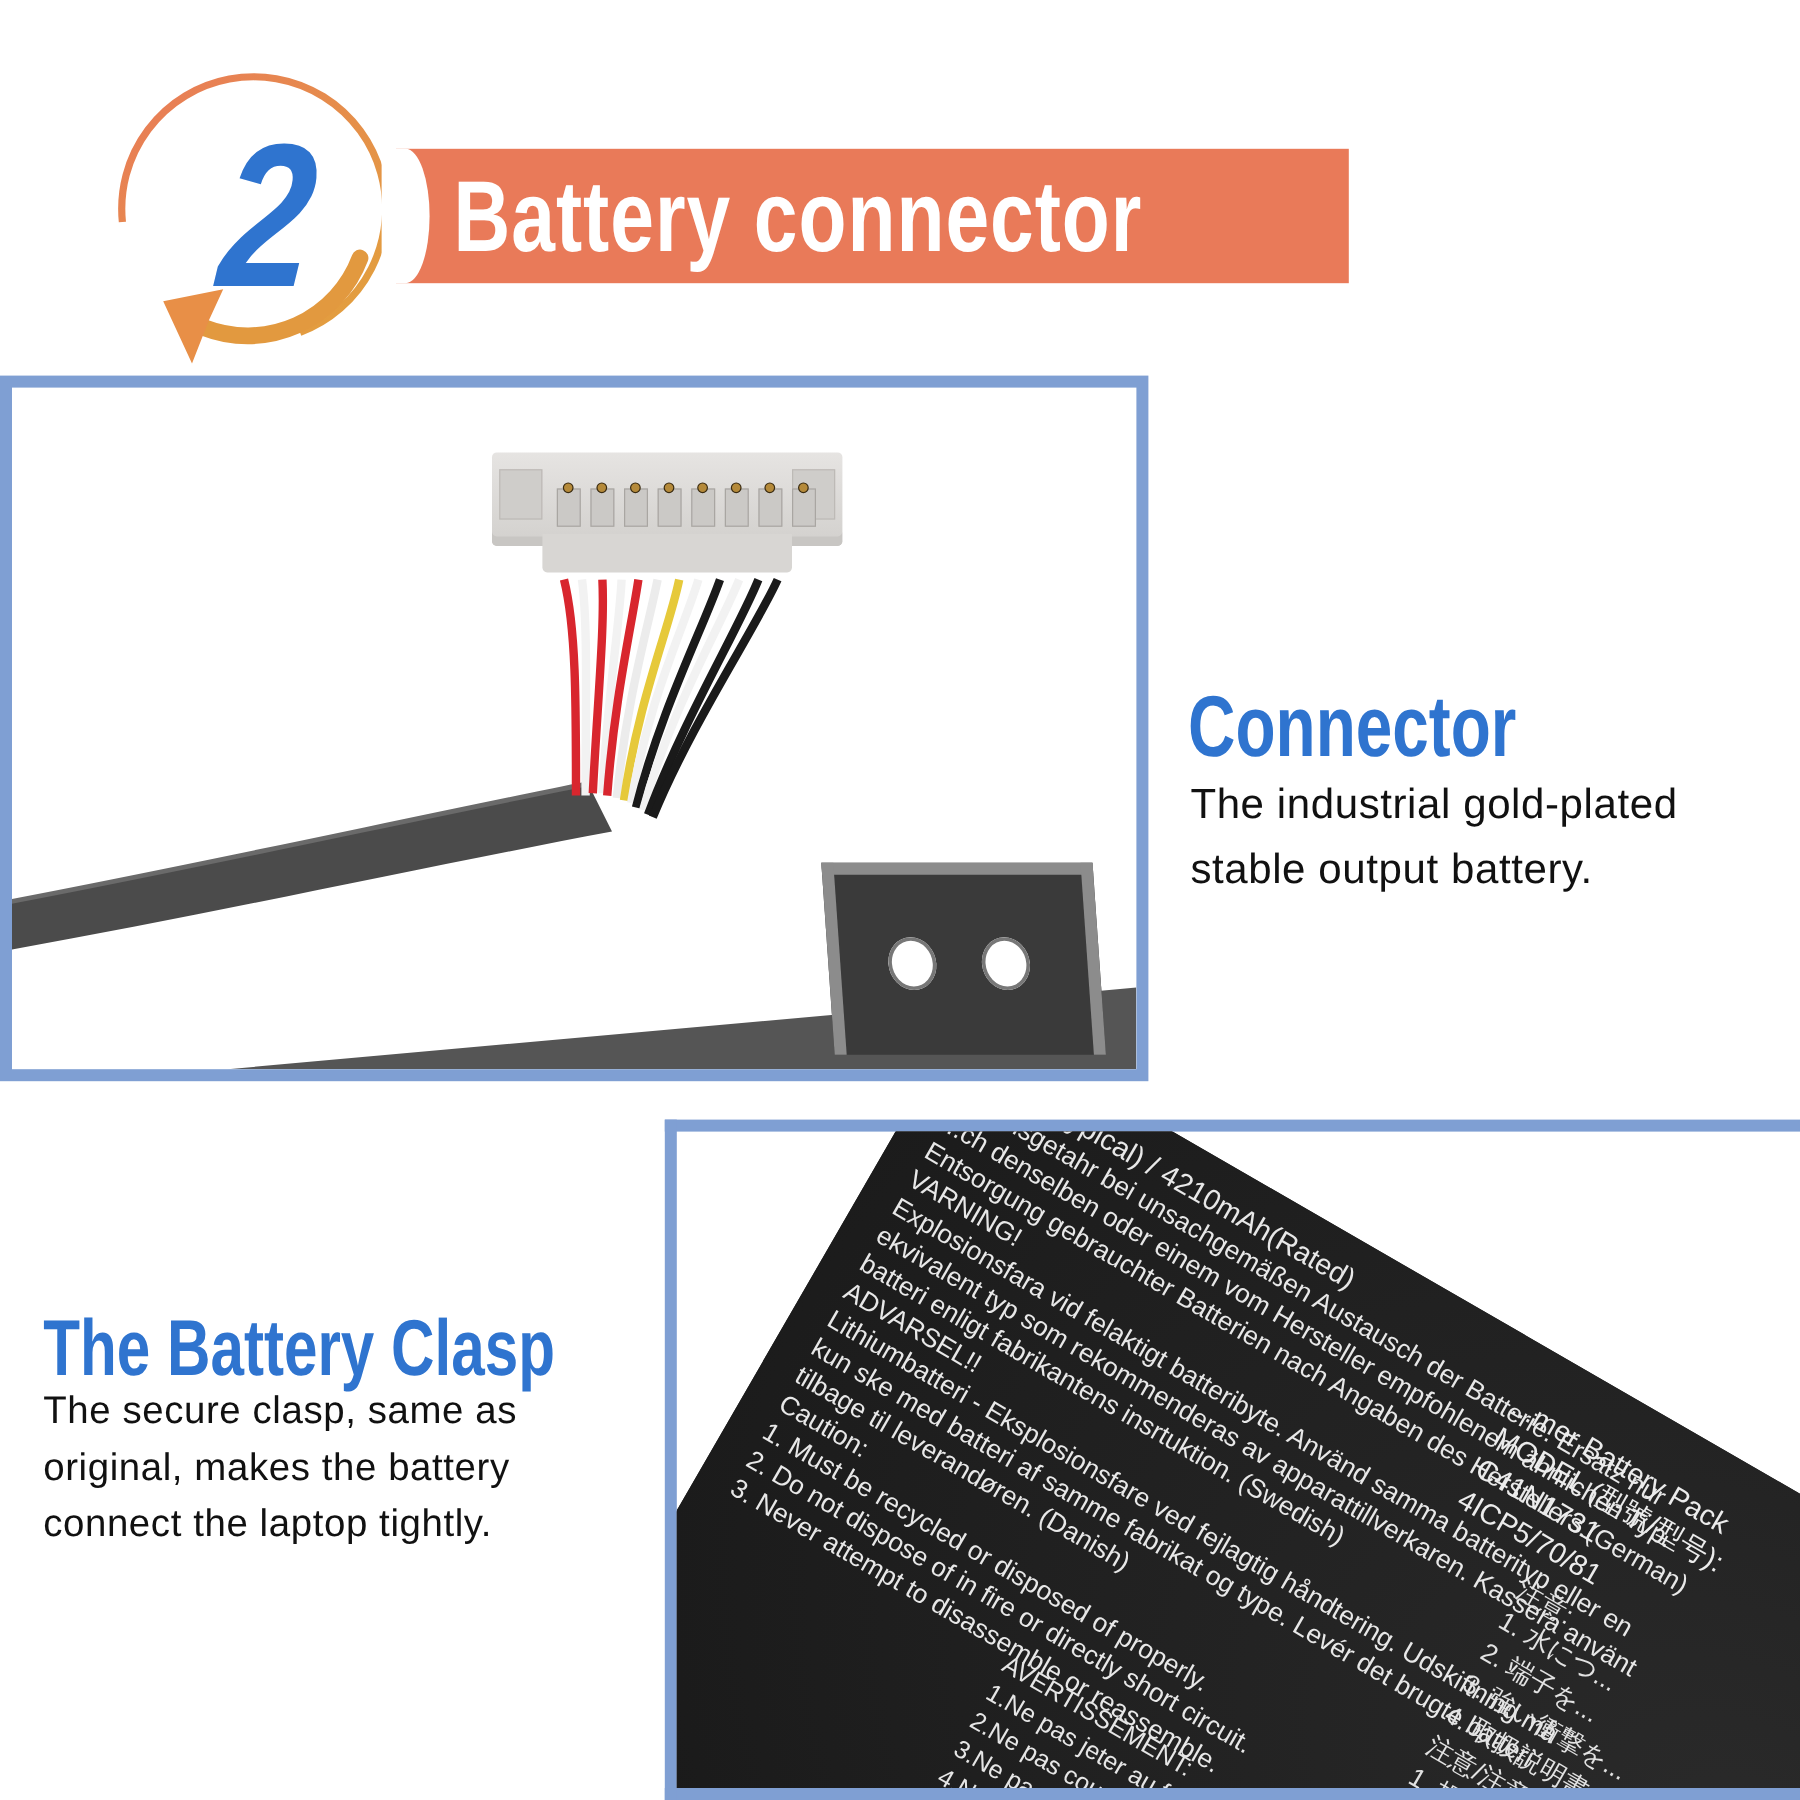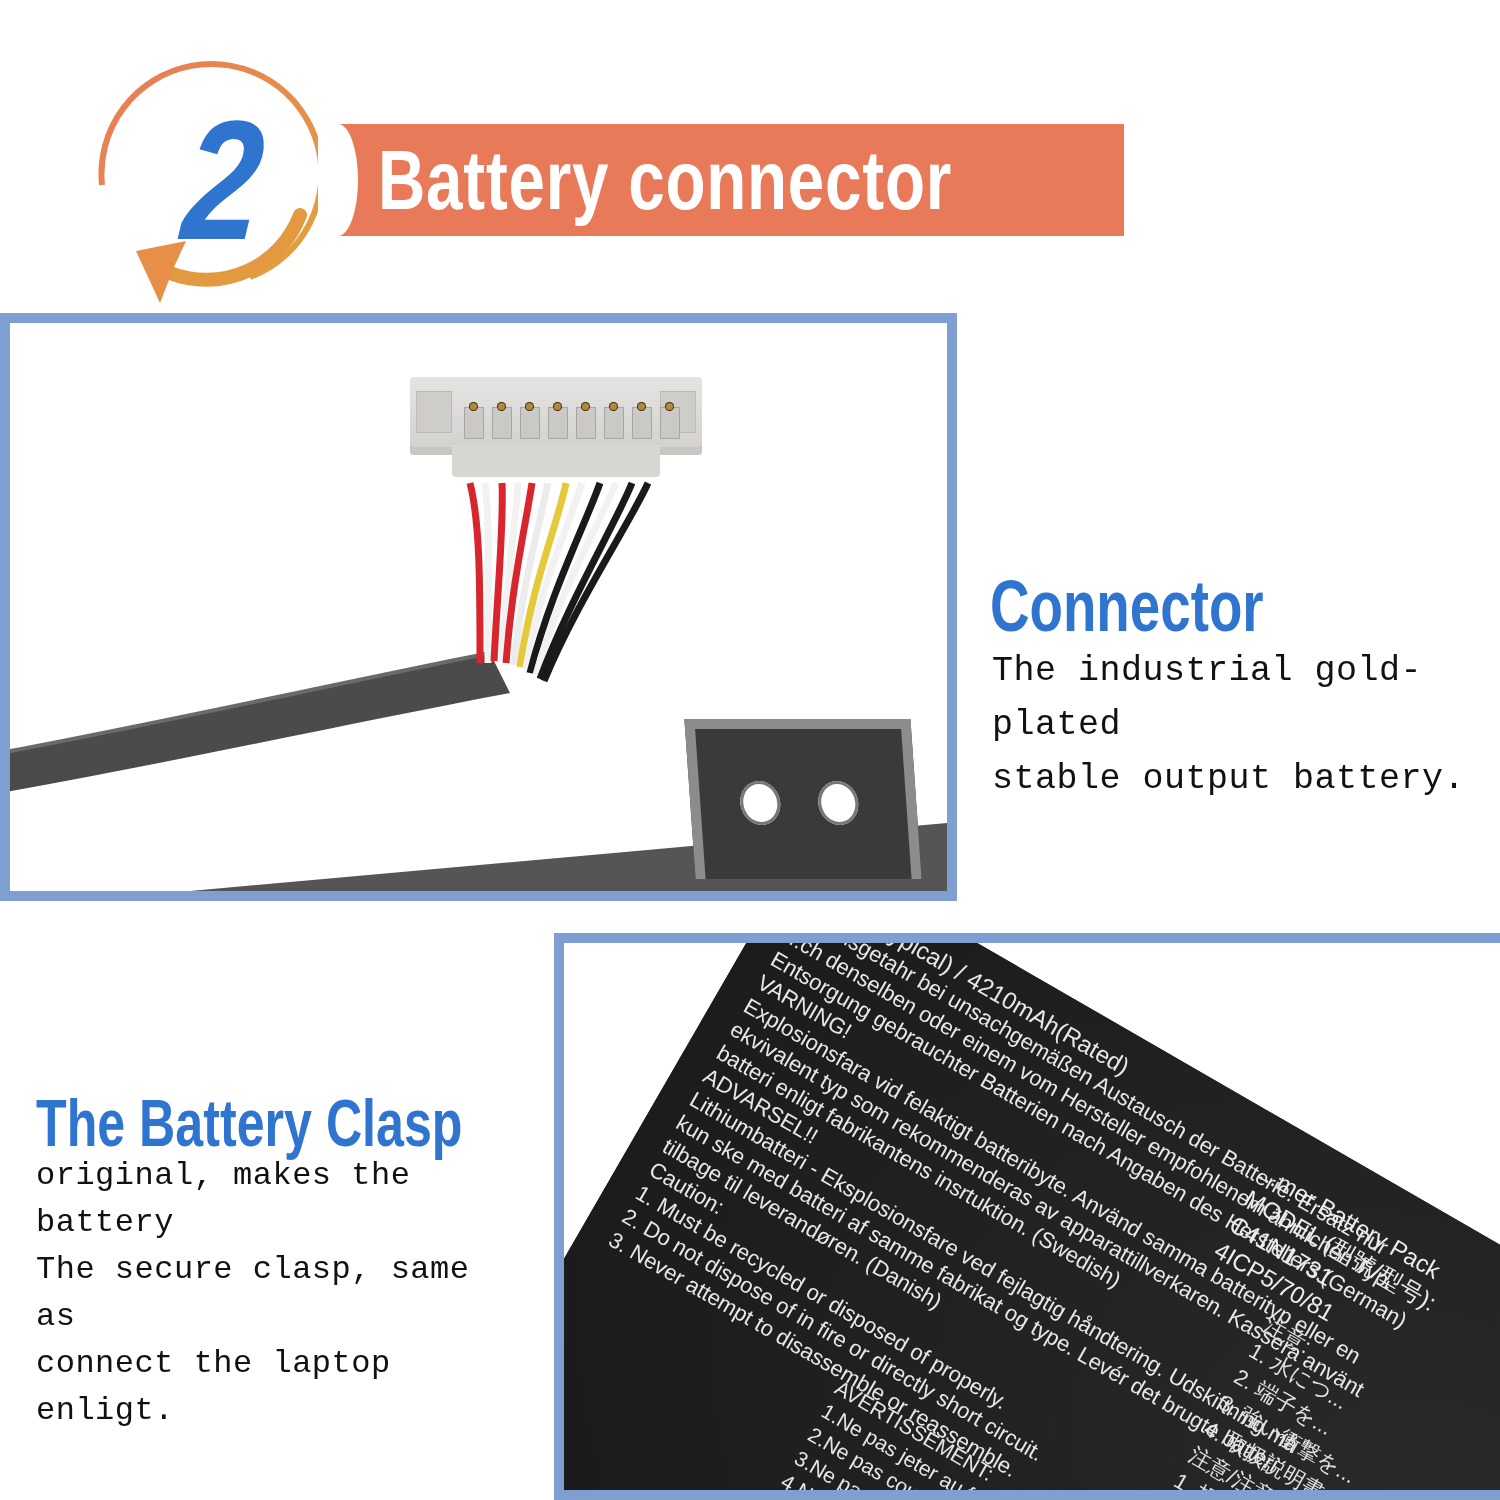--- a/index.html
+++ b/index.html
@@ -63,21 +63,21 @@
     border:10px solid #8c8c8c; border-bottom:none; box-sizing:border-box;
   }
   .clasp-1 .hole { position:absolute; width:40px; height:44px; border-radius:50%; background:#fff; top:52px; box-shadow:inset 0 0 0 3px #777; }
   .clasp-1 .h1 { left:40px; } .clasp-1 .h2 { left:118px; }
 
   
   .feature-title {
     color:#2f74cf; font-weight:bold; font-family:"Liberation Sans", sans-serif;
     transform:scaleX(0.76); transform-origin:left center; white-space:nowrap;
   }
-  .feature-desc { color:#111111; font-size:35px; line-height:54px; letter-spacing:0.5px;font-family:Liberation Mono, monospace; }
+  .feature-desc { color:#111111; font-size:35px; line-height:54px; letter-spacing:0.5px; }
   .f1-title { left:990px; top:570px; font-size:72px; line-height:72px; }
   .f1-desc  { left:992px; top:644px; width:500px; }
   .f2-title { left:36px; top:1090px; font-size:66px; line-height:66px; }
   .f2-desc  { left:36px; top:1152px; width:480px; font-size:32px; line-height:47px; }
 
   
   .battery-label {
     position:absolute; left:20px; top:-100px; width:1300px; height:900px;
     background:#1d1d1d;
     transform:rotate(30deg); transform-origin:0 0;
@@ -168,23 +168,23 @@
 </div>
 
 <div class="abs feature-title f1-title">Connector</div>
 <div class="abs feature-desc f1-desc">
   <div>The industrial gold-plated</div>
   <div>stable output battery.</div>
 </div>
 
 <div class="abs feature-title f2-title">The Battery Clasp</div>
 <div class="abs feature-desc f2-desc">
+  <div>The secure clasp, same as</div>
   <div>original, makes the battery</div>
-  <div>The secure clasp, same as</div>
-  <div>connect the laptop enligt.</div>
+  <div>connect the laptop tightly.</div>
 </div>
 
 <div class="abs frame photo-2">
   <div class="tab-2">
     <div class="hole" style="left:30px;top:40px;"></div>
     <div class="hole" style="left:76px;top:40px;"></div>
   </div>
   <div class="battery-label">
     <div class="label-plate"></div>
     <div class="label-lines">

